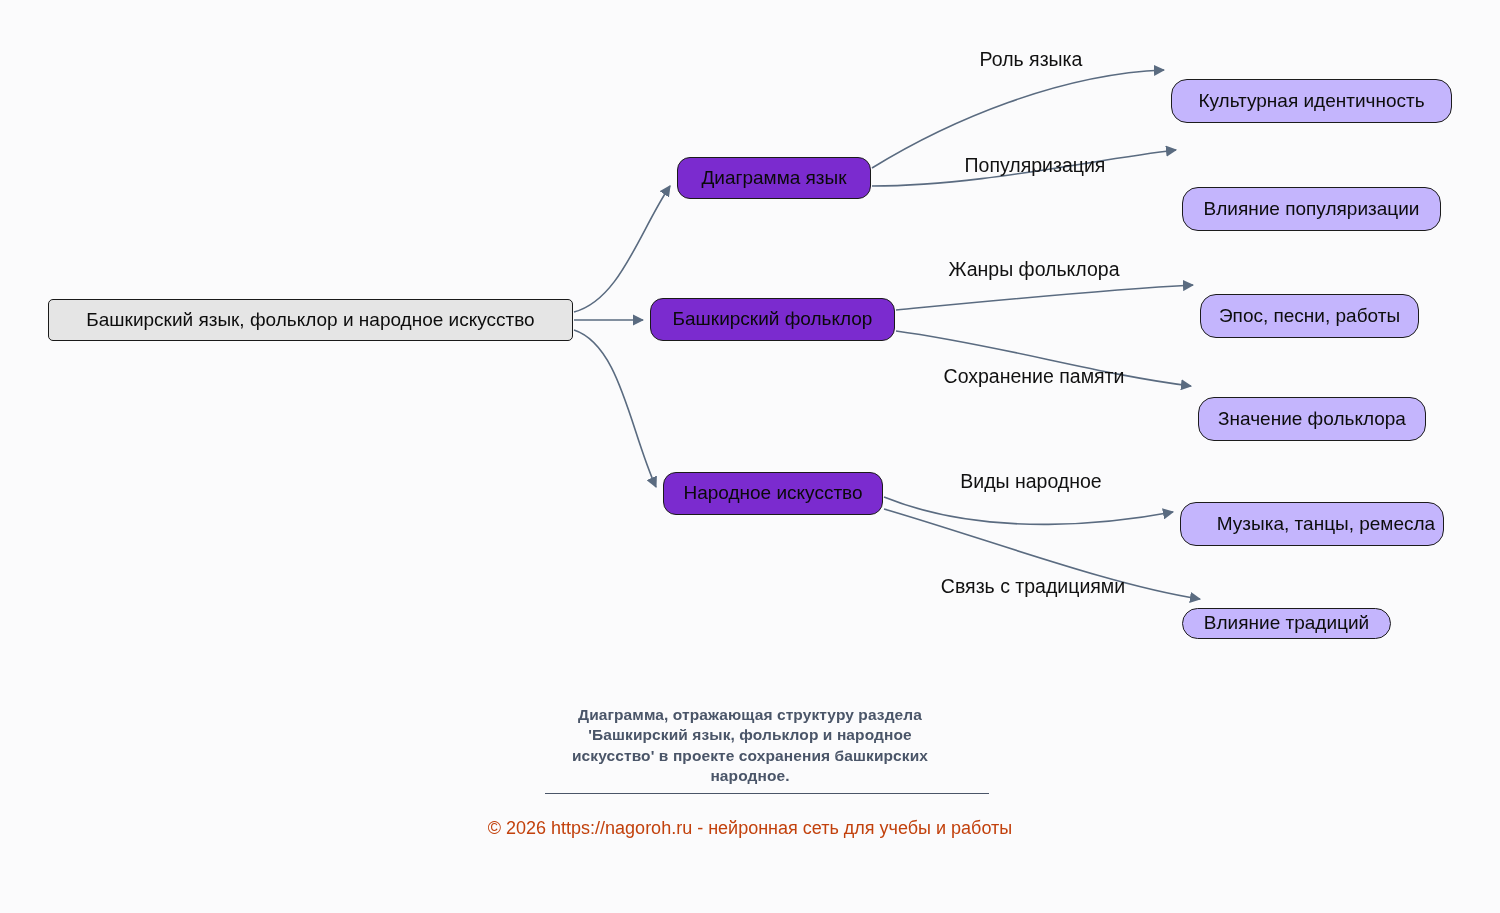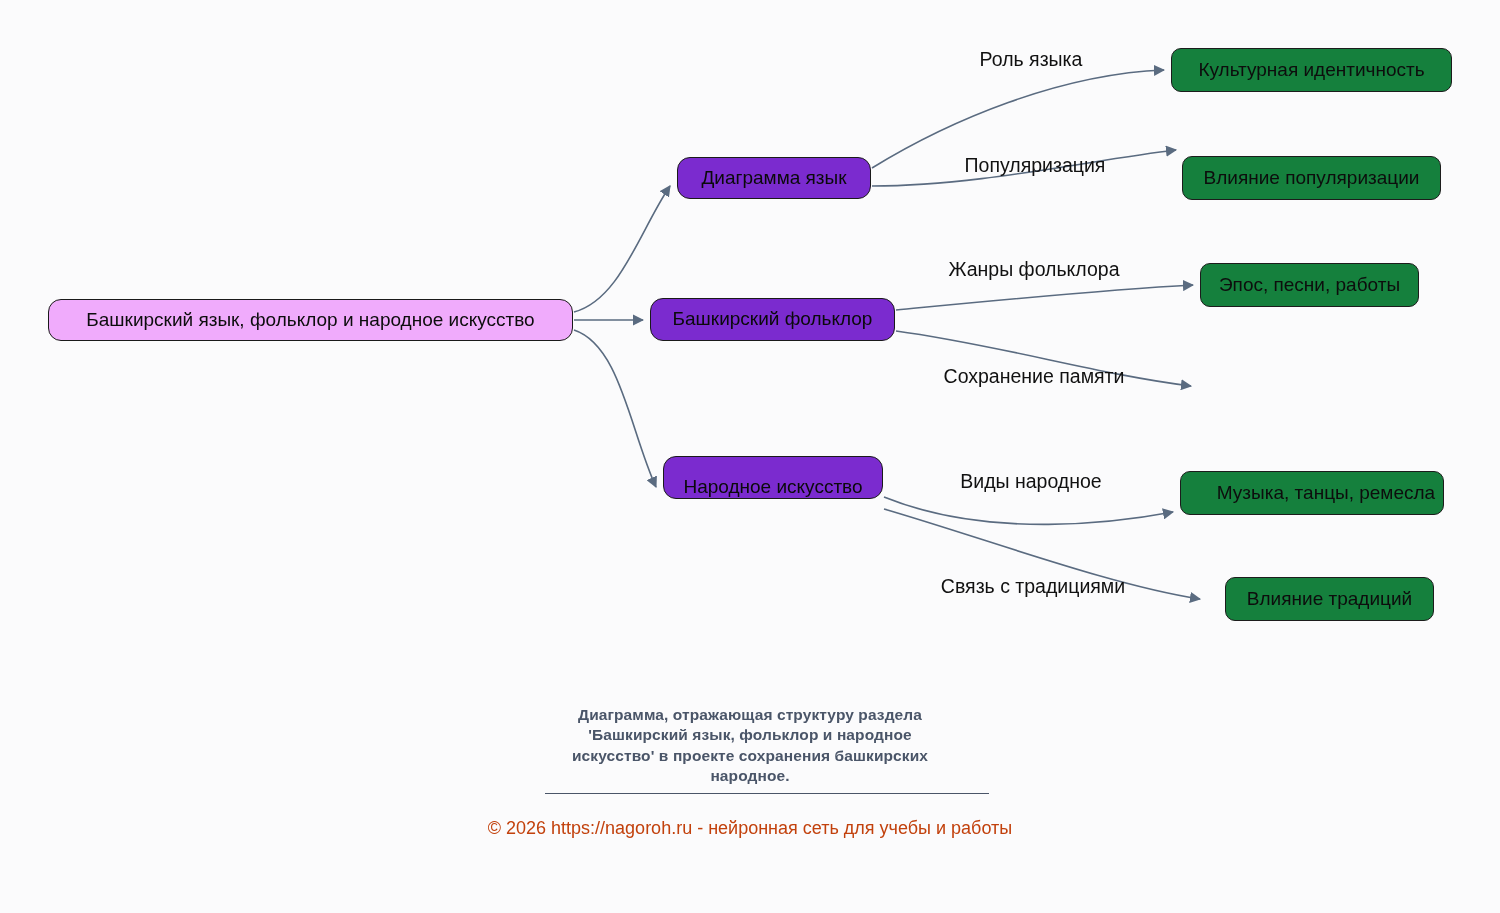--- a/index.html
+++ b/index.html
@@ -35,39 +35,40 @@
     box-sizing: border-box;
     display: flex;
     align-items: center;
     justify-content: center;
     text-align: center;
     white-space: nowrap;
     font-family: "Liberation Sans", sans-serif;
     line-height: 1.1;
   }
   .node-root {
-    background: #f0abfc;
+    background: #e5e5e5;
     border: 1.6px solid #1a1a1a;
-    border-radius: 13px;
+    border-radius: 5px;
     color: #0d0d0d;
     font-size: 19px;
   }
   .node-branch {
     background: #7b2bcf;
     border: 1.6px solid #1a1a1a;
     border-radius: 13px;
     color: #0a0a0a;
     font-size: 19px;
   }
   .node-leaf {
-    background: #15803d;
+    background: #c4b5fd;
     border: 1.7px solid #1c1c1c;
-    border-radius: 10px;
+    border-radius: 16px;
     color: #0d0d0d;
     font-size: 19px;
+    margin-top: 31px;
   }
 
   
   .edge-label {
     position: absolute;
     font-family: Liberation Sans, sans-serif;
     font-size: 19.5px;
     color: #111111;
     white-space: nowrap;
     text-align: center;
@@ -150,30 +151,33 @@
   </div>
 
   <div class="node node-branch" style="left:650px; top:298px; width:245px; height:43px;">
     <span>Башкирский фольклор</span>
   </div>
   <div class="edge-label" style="left:1034px; top:258px;">Жанры фольклора</div>
   <div class="node node-leaf" style="left:1200px; top:263px; width:219px; height:44px;">
     <span>Эпос, песни, работы</span>
   </div>
   <div class="edge-label" style="left:1034px; top:365px;">Сохранение памяти</div>
+  <div class="node node-leaf" style="left:1198px; top:366px; width:228px; height:44px;">
+    <span>Значение фольклора</span>
+  </div>
 
-  <div class="node node-branch" style="left:663px; top:456px; width:220px; height:43px;align-items:flex-end;">
+  <div class="node node-branch" style="left:663px; top:472px; width:220px; height:43px;">
     <span>Народное искусство</span>
   </div>
   <div class="edge-label" style="left:1031px; top:470px;">Виды народное</div>
   <div class="node node-leaf" style="left:1180px; top:471px; width:264px; height:44px;padding-left:28px;">
     <span>Музыка, танцы, ремесла</span>
   </div>
   <div class="edge-label" style="left:1033px; top:575px;">Связь с традициями</div>
-  <div class="node node-leaf" style="left:1225px; top:577px; width:209px; height:44px;align-items:center;">
+  <div class="node node-leaf" style="left:1182px; top:577px; width:209px; height:31px;align-items:center;">
     <span>Влияние традиций</span>
   </div>
 
   <div class="caption">
     <div>Диаграмма, отражающая структуру раздела</div>
     <div>'Башкирский язык, фольклор и народное</div>
     <div>искусство' в проекте сохранения башкирских</div>
     <div>народное.</div>
   </div>
 

